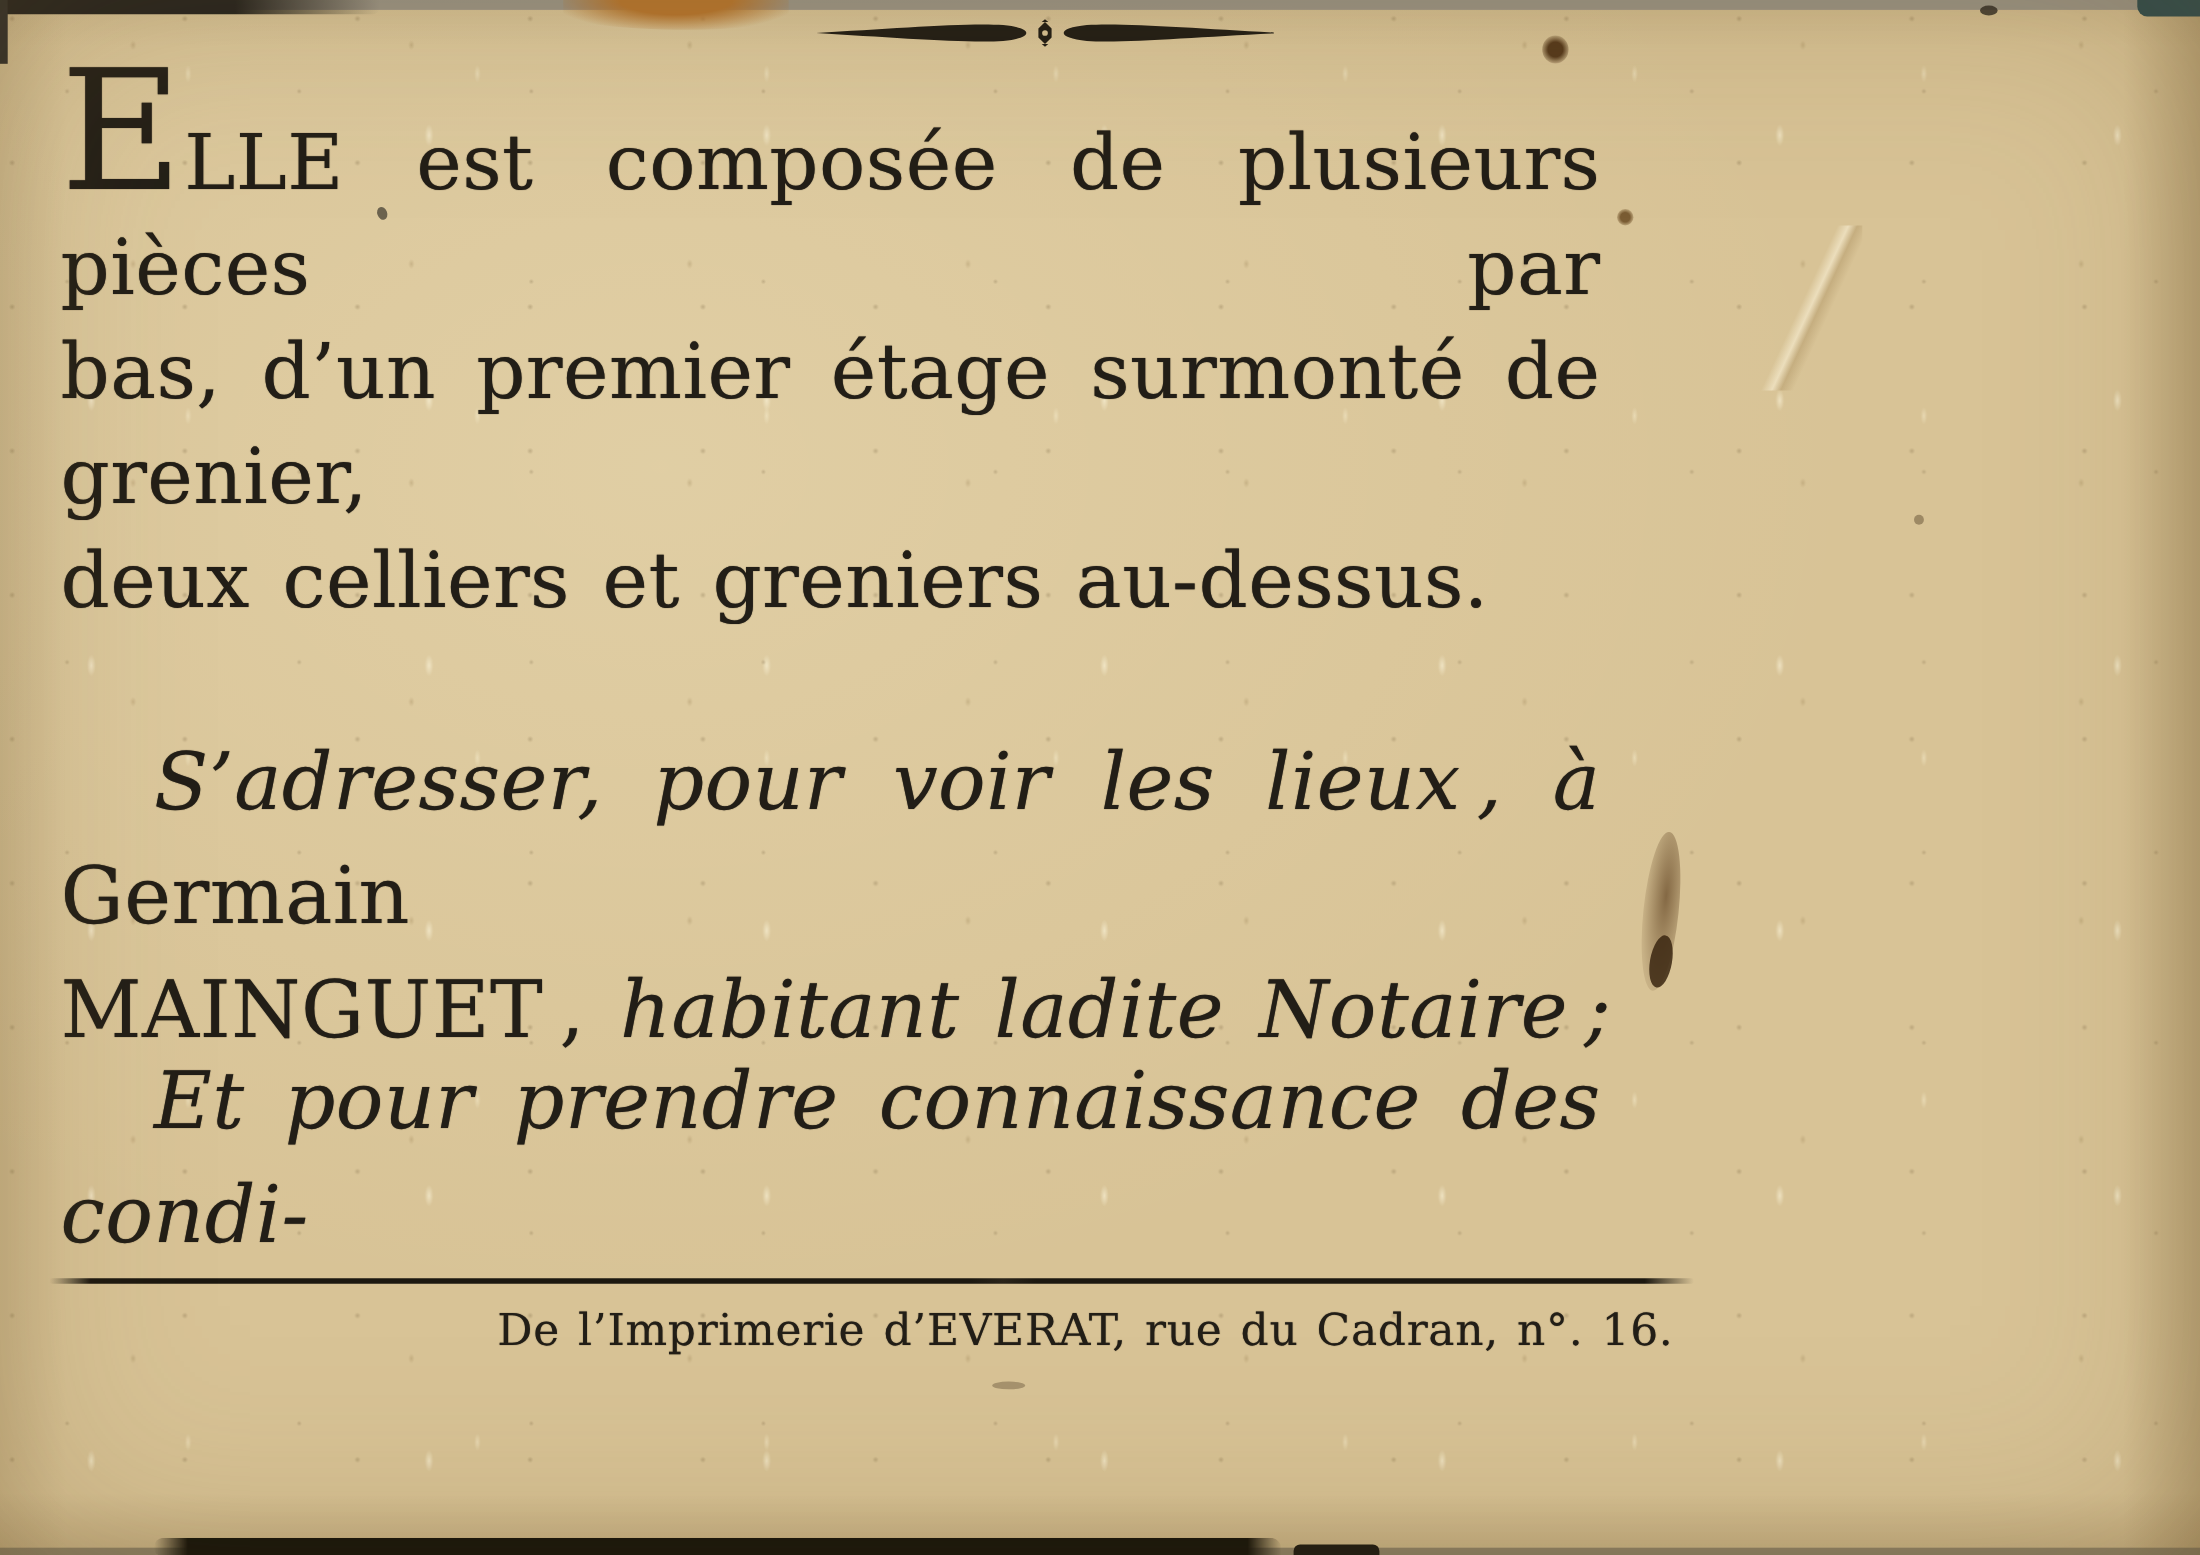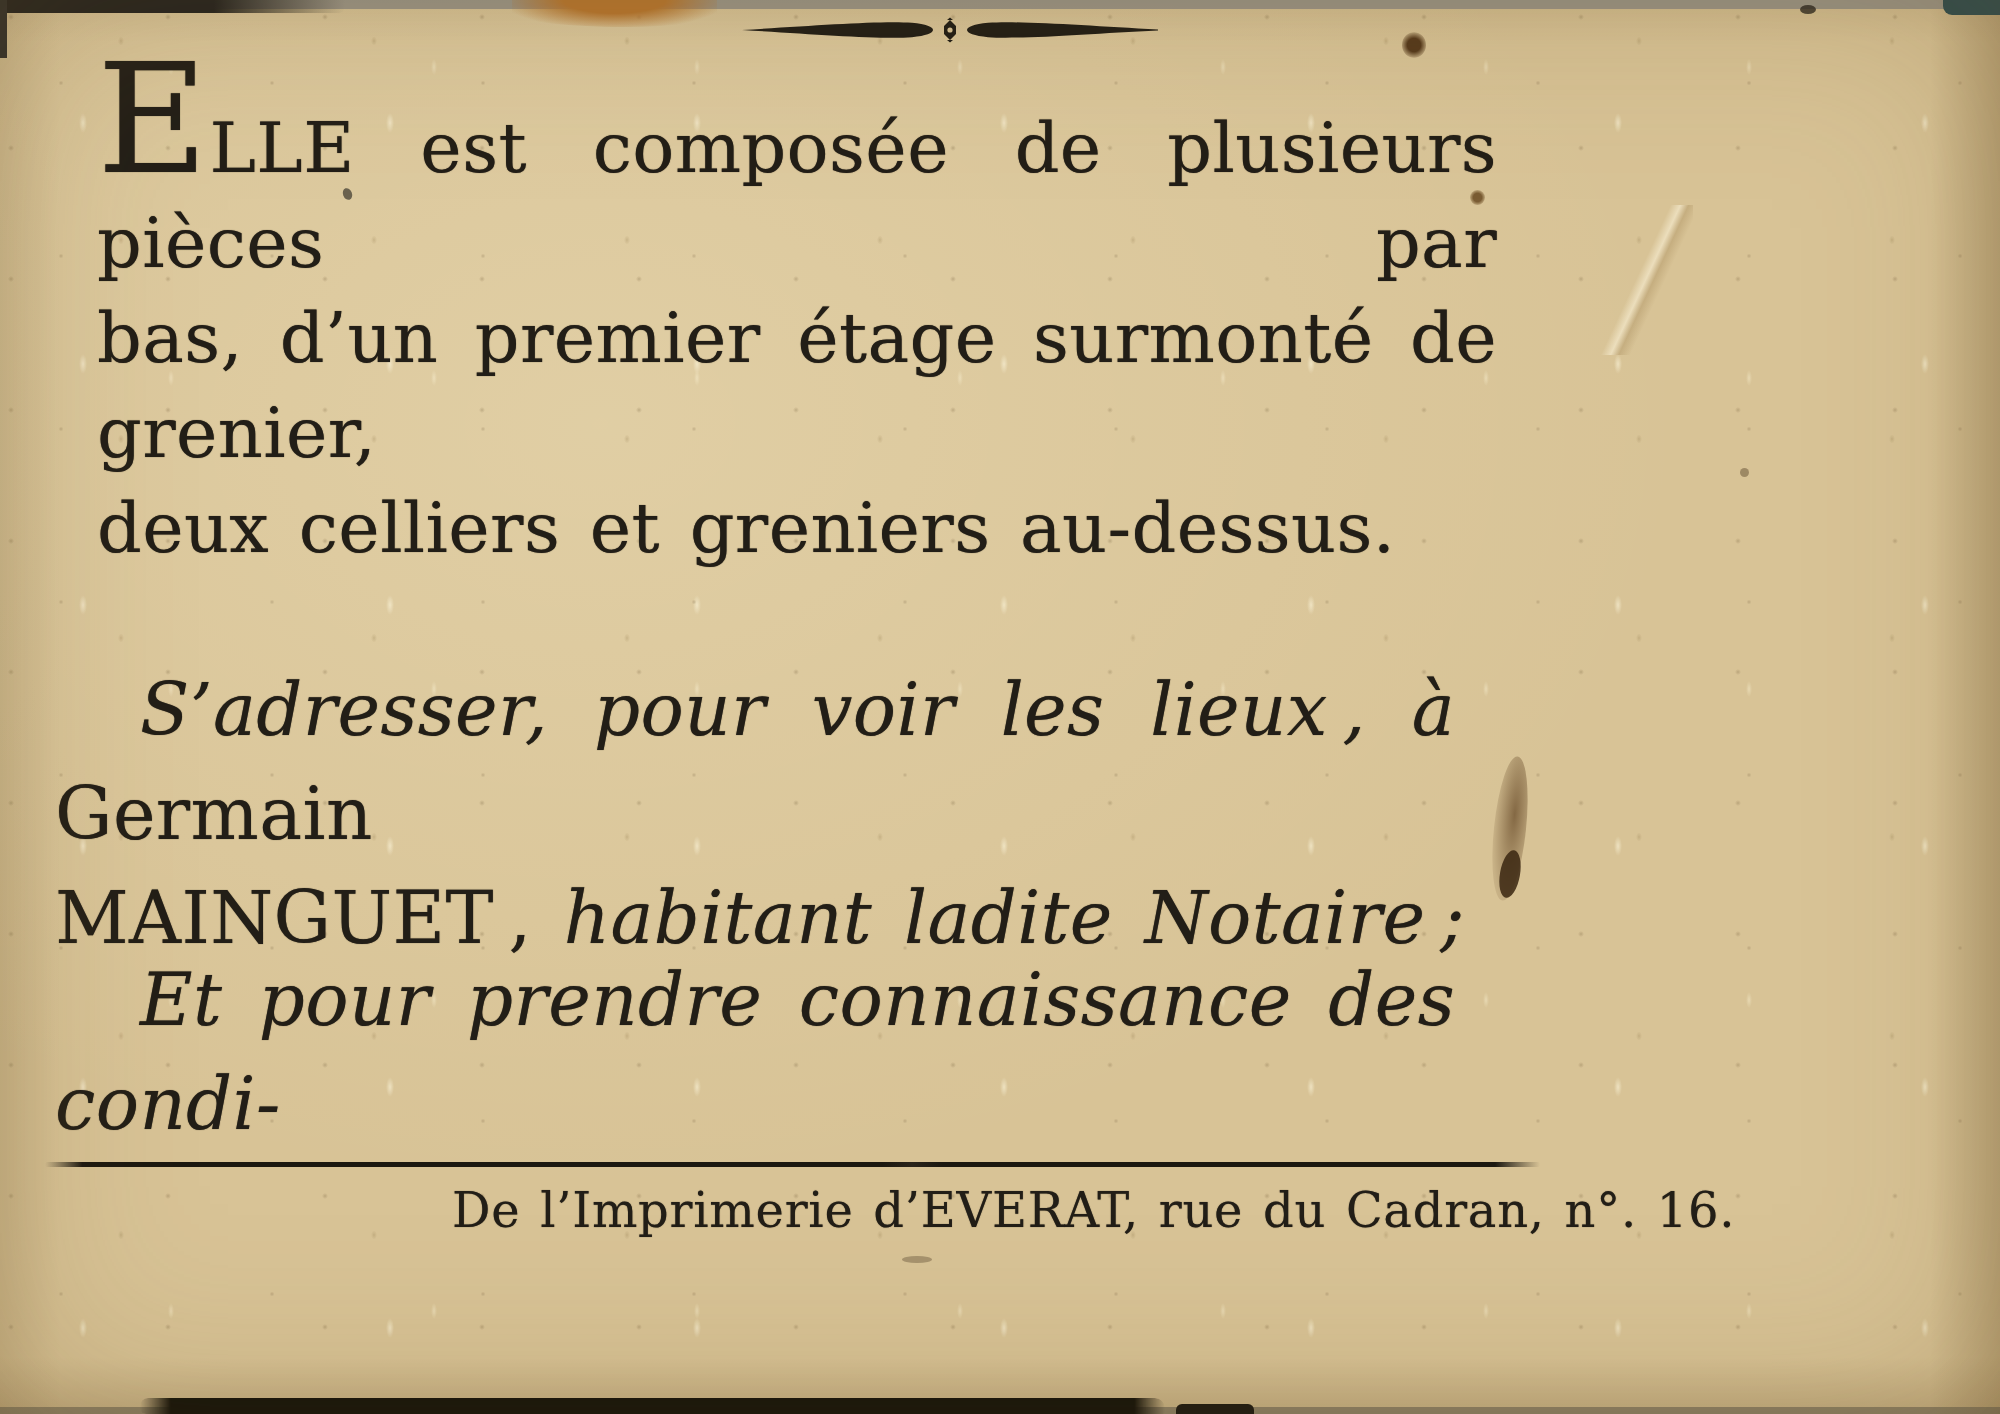--- a/index.html
+++ b/index.html
@@ -16,33 +16,33 @@
       radial-gradient(1.5px 4px at 171px 67px, rgba(255,248,220,.4), transparent 3px),
       radial-gradient(ellipse at 30% 30%, rgba(255,246,214,.22), transparent 55%),
       linear-gradient(to right, rgba(120,95,55,.16), rgba(120,95,55,0) 3%, rgba(120,95,55,0) 96.5%, rgba(110,85,45,.30)),
       linear-gradient(to bottom, rgba(120,95,55,.10), rgba(120,95,55,0) 3%, rgba(120,95,55,0) 96%, rgba(110,85,45,.22));
     background-size:157px 131px, 211px 173px, 253px 199px, 307px 241px, 263px 311px, 100% 100%, 100% 100%, 100% 100%;
   }
   .vignette{position:absolute;inset:0;box-shadow:inset 0 0 190px rgba(120,90,40,.28);pointer-events:none;}
   .para{position:absolute;left:55px;width:1400px;}
   .line{white-space:nowrap;text-shadow:0 0 1px rgba(35,28,18,.75);}
   .justify{white-space:normal;text-align:justify;text-align-last:justify;text-justify:inter-word;}
-  .roman-p{font-size:70px;line-height:95px;letter-spacing:.005em;word-spacing:.10em;margin-left:42px;}
+  .roman-p{font-size:70px;line-height:95px;letter-spacing:.005em;word-spacing:.10em;}
   .italic-p{font-size:72px;line-height:104px;font-style:italic;letter-spacing:.005em;word-spacing:.12em;}
   .italic-p .upright{font-style:normal;}
   .dropcap{font-size:152px;line-height:95px;letter-spacing:.01em;}
   .indent{text-indent:85px;}
   #p1{top:72px;}
   #p2{top:437px;}
   #p3{top:658px;}
   #p4{top:908px;margin-top:40px;}
   #ornament{position:absolute;left:738px;top:16px;width:424px;height:28px;}
   #rule{position:absolute;left:45px;top:1162px;width:1495px;height:5px;border-radius:3px;
         background:linear-gradient(to right, rgba(25,21,15,0), #1c1810 2.5%, #1c1810 56%, #2a241a 58%, #1c1810 60%, #1c1810 97%, rgba(25,21,15,0));}
-  #imprint{position:absolute;left:452px;top:1186px;font-size:48px;line-height:48px;
+  #imprint{position:absolute;left:452px;top:1186px;font-size:40px;line-height:48px;
            letter-spacing:.015em;word-spacing:.08em;text-shadow:0 0 1px rgba(35,28,18,.7);}
   
   .art{position:absolute;pointer-events:none;}
   .edge-top-gray{left:0;top:0;width:100%;height:9px;background:#8e8b83;opacity:.85;}
   .edge-top-black{left:0;top:0;width:345px;height:13px;
       background:linear-gradient(to right,#23211d 0 62%, rgba(35,33,29,0));border-radius:0 0 6px 0;}
   .edge-left-black{left:0;top:0;width:7px;height:58px;background:#2f2d29;}
   .stain-top-orange{left:512px;top:0;width:205px;height:27px;border-radius:0 0 45% 55%;
       background:radial-gradient(ellipse at 50% 0%, #b5742d 35%, rgba(181,116,45,0) 78%);}
   .mark-top-right-teal{left:1943px;top:0;width:57px;height:15px;background:#2c4a4d;border-radius:0 0 0 9px;}

